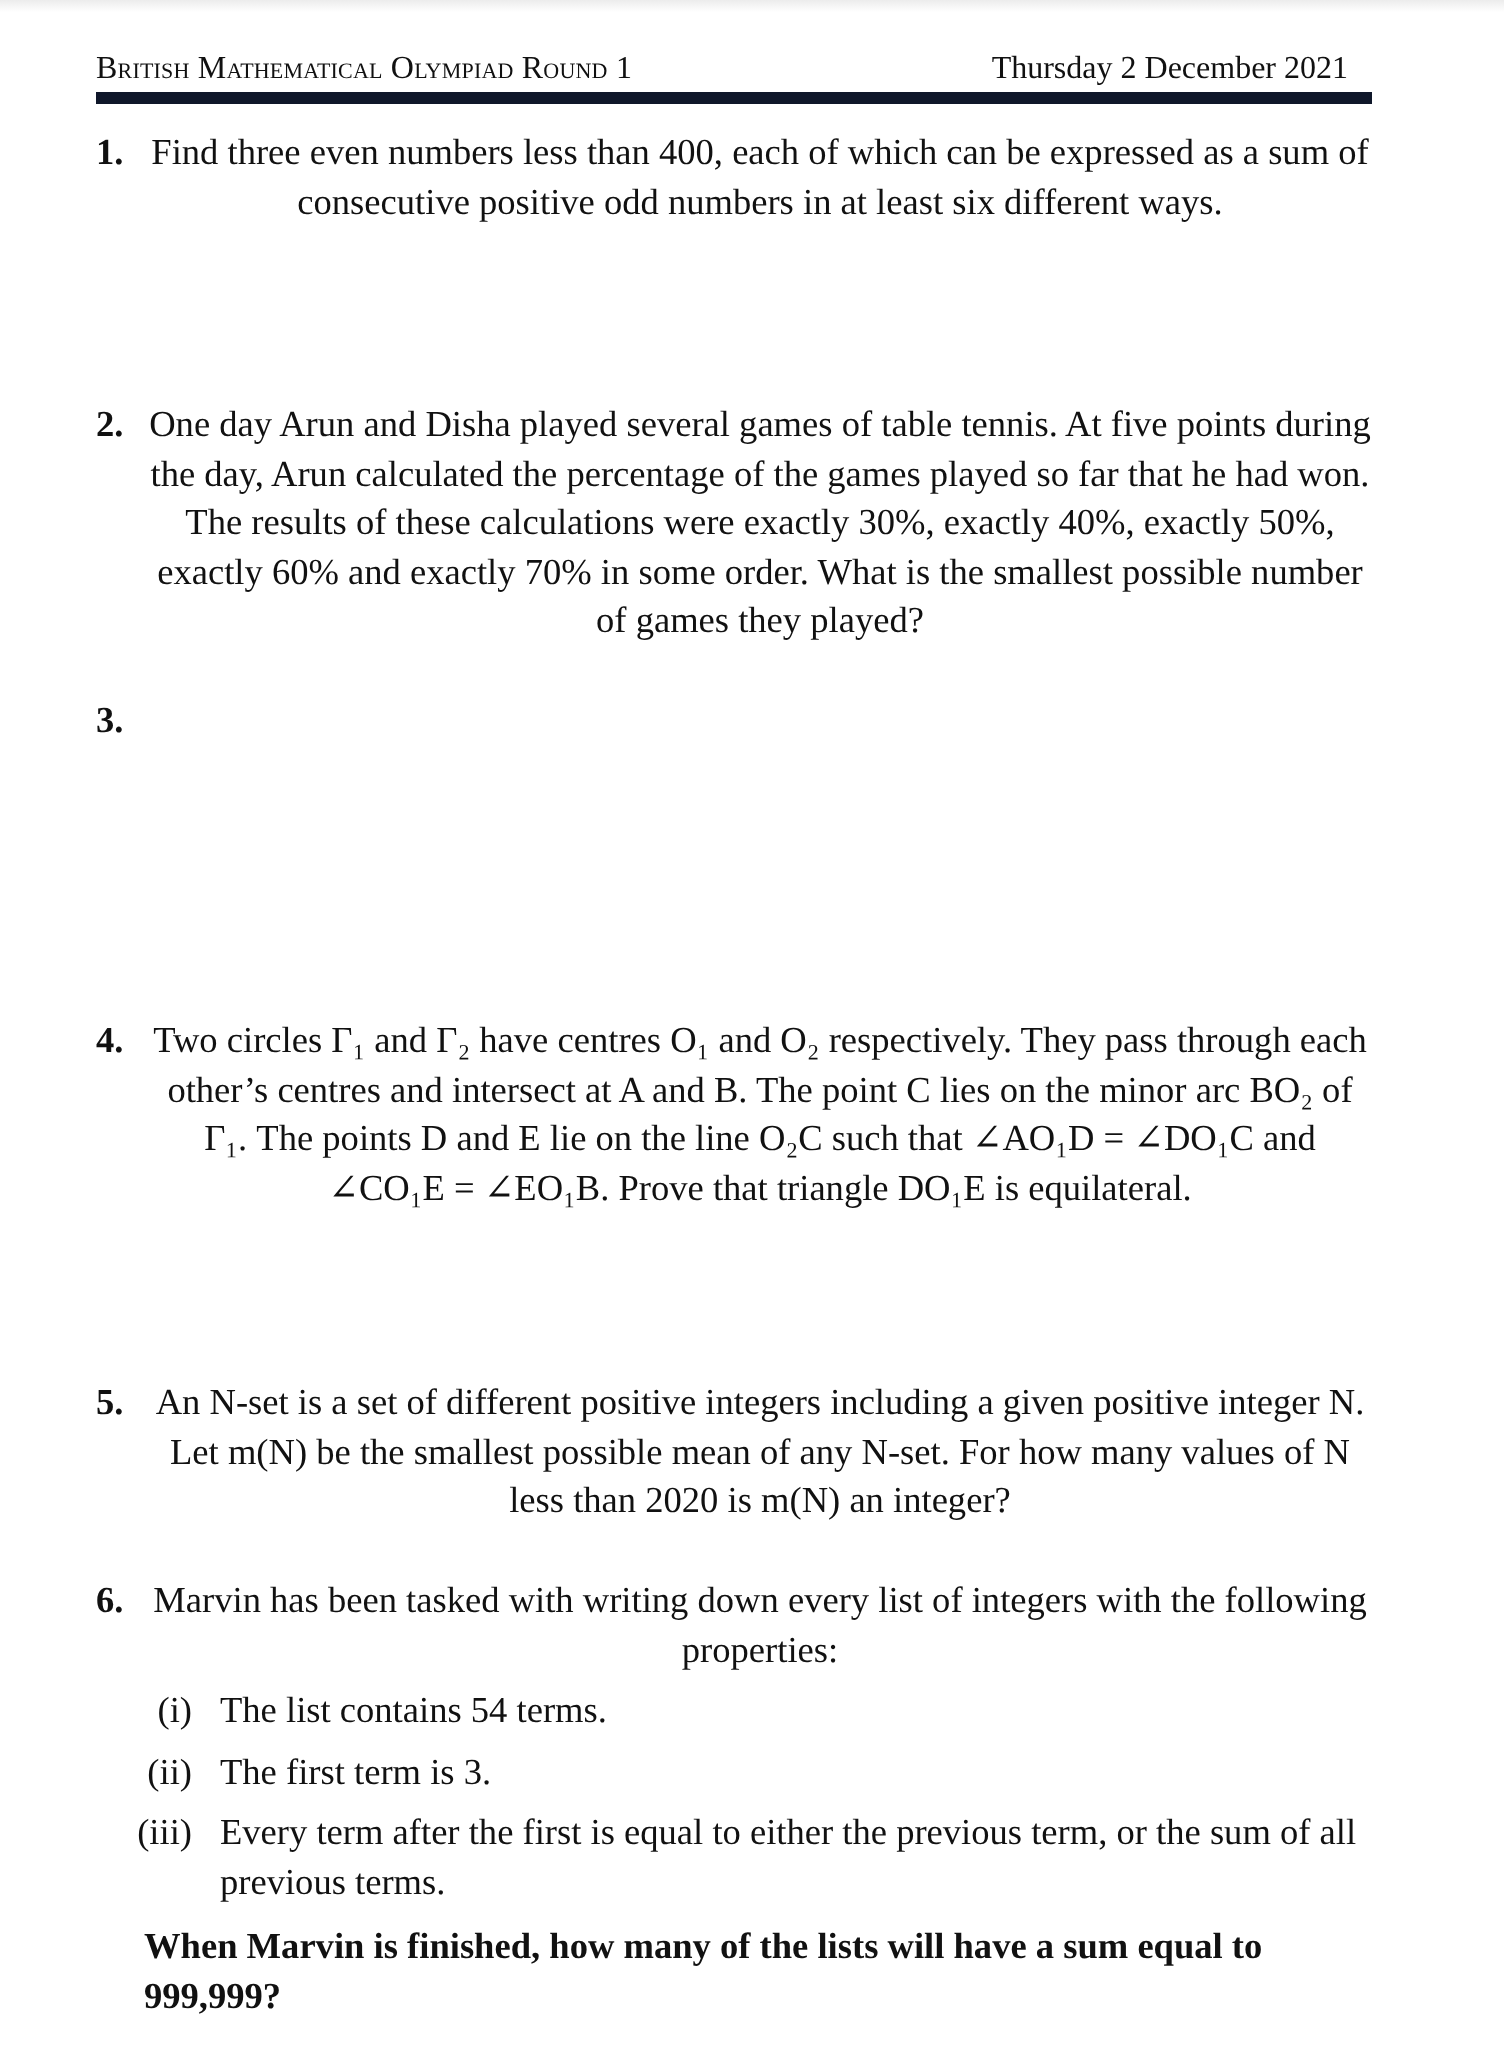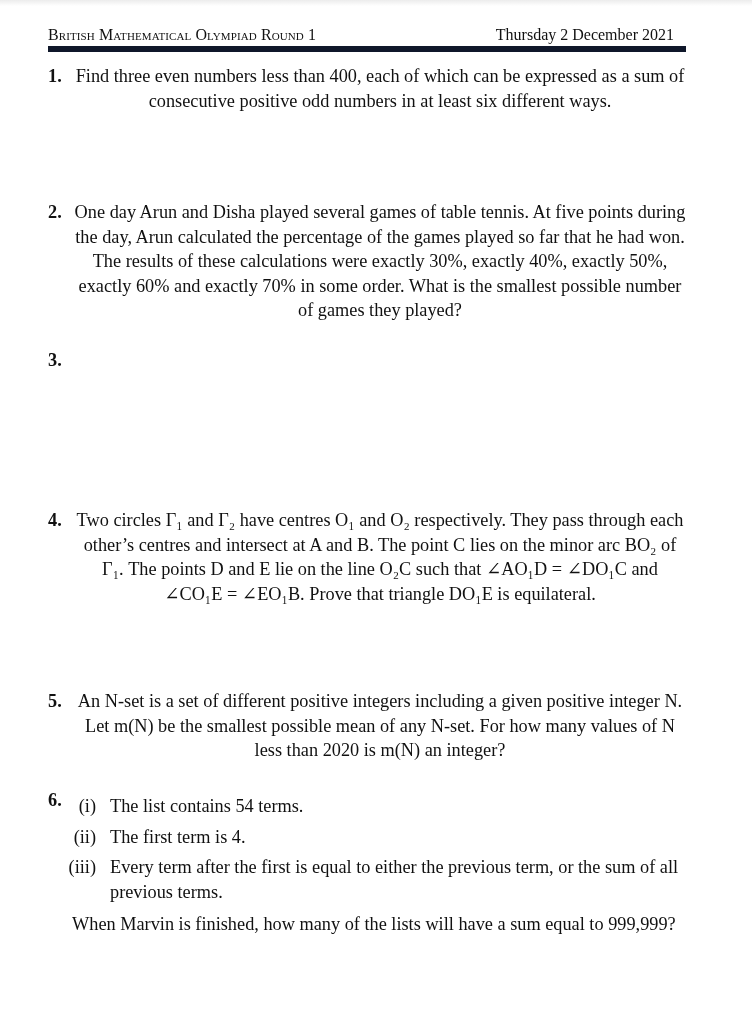--- a/index.html
+++ b/index.html
@@ -16,21 +16,21 @@
   .header .left { position:absolute; left:0; top:0; font-variant:small-caps; letter-spacing:0.1px; }
   .header .right { position:absolute; right:12px; top:0;text-align:right; }
   .prob { position:absolute; left:48px; width:640px; font-size:18.3px; line-height:24.5px; }
   .prob .num { position:absolute; left:0; top:0; font-weight:bold; }
   .prob .body { margin-left:24px;text-align:center; }
   .prob .note { margin-left:24px; margin-top:8px; font-style:italic; }
   .prob .note .up { font-style:normal; }
   .sub { position:relative; margin-top:6px; }
   .sub .lbl { position:absolute; text-align:right; width:40px; left:8px; }
   .sub .txt { margin-left:62px; display:block; }
-  .closing { margin-left:24px; margin-top:8px; }
+  .closing { margin-left:24px; margin-top:8px;font-weight:bold; }
   i { font-style:italic; }
 </style>
 </head>
 <body>
 
 <div class="topshade"></div>
 
 <div class="header">
   <span class="left">British Mathematical Olympiad Round 1</span>
   <span class="right">Thursday 2 December 2021</span>
@@ -55,26 +55,27 @@
   <div class="body">Two circles Γ₁ and Γ₂ have centres O₁ and O₂ respectively. They pass through each other’s centres and intersect at A and B. The point C lies on the minor arc BO₂ of Γ₁. The points D and E lie on the line O₂C such that ∠AO₁D = ∠DO₁C and ∠CO₁E = ∠EO₁B. Prove that triangle DO₁E is equilateral.</div>
 </div>
 
 <div class="prob" style="top:689px;">
   <span class="num">5.</span>
   <div class="body">An N-set is a set of different positive integers including a given positive integer N. Let m(N) be the smallest possible mean of any N-set. For how many values of N less than 2020 is m(N) an integer?</div>
 </div>
 
 <div class="prob" style="top:788px;">
   <span class="num">6.</span>
+  <div class="body">Marvin has been tasked with writing down every list of integers with the following properties:</div>
   <div class="sub">
     <span class="lbl">(i)</span>
     <span class="txt">The list contains 54 terms.</span>
   </div>
   <div class="sub">
     <span class="lbl">(ii)</span>
-    <span class="txt">The first term is 4.</span>
+    <span class="txt">The first term is 3.</span>
   </div>
   <div class="sub">
     <span class="lbl">(iii)</span>
     <span class="txt">Every term after the first is equal to either the previous term, or the sum of all previous terms.</span>
   </div>
   <div class="closing">When Marvin is finished, how many of the lists will have a sum equal to 999,999?</div>
 </div>
 
 </body></html>

